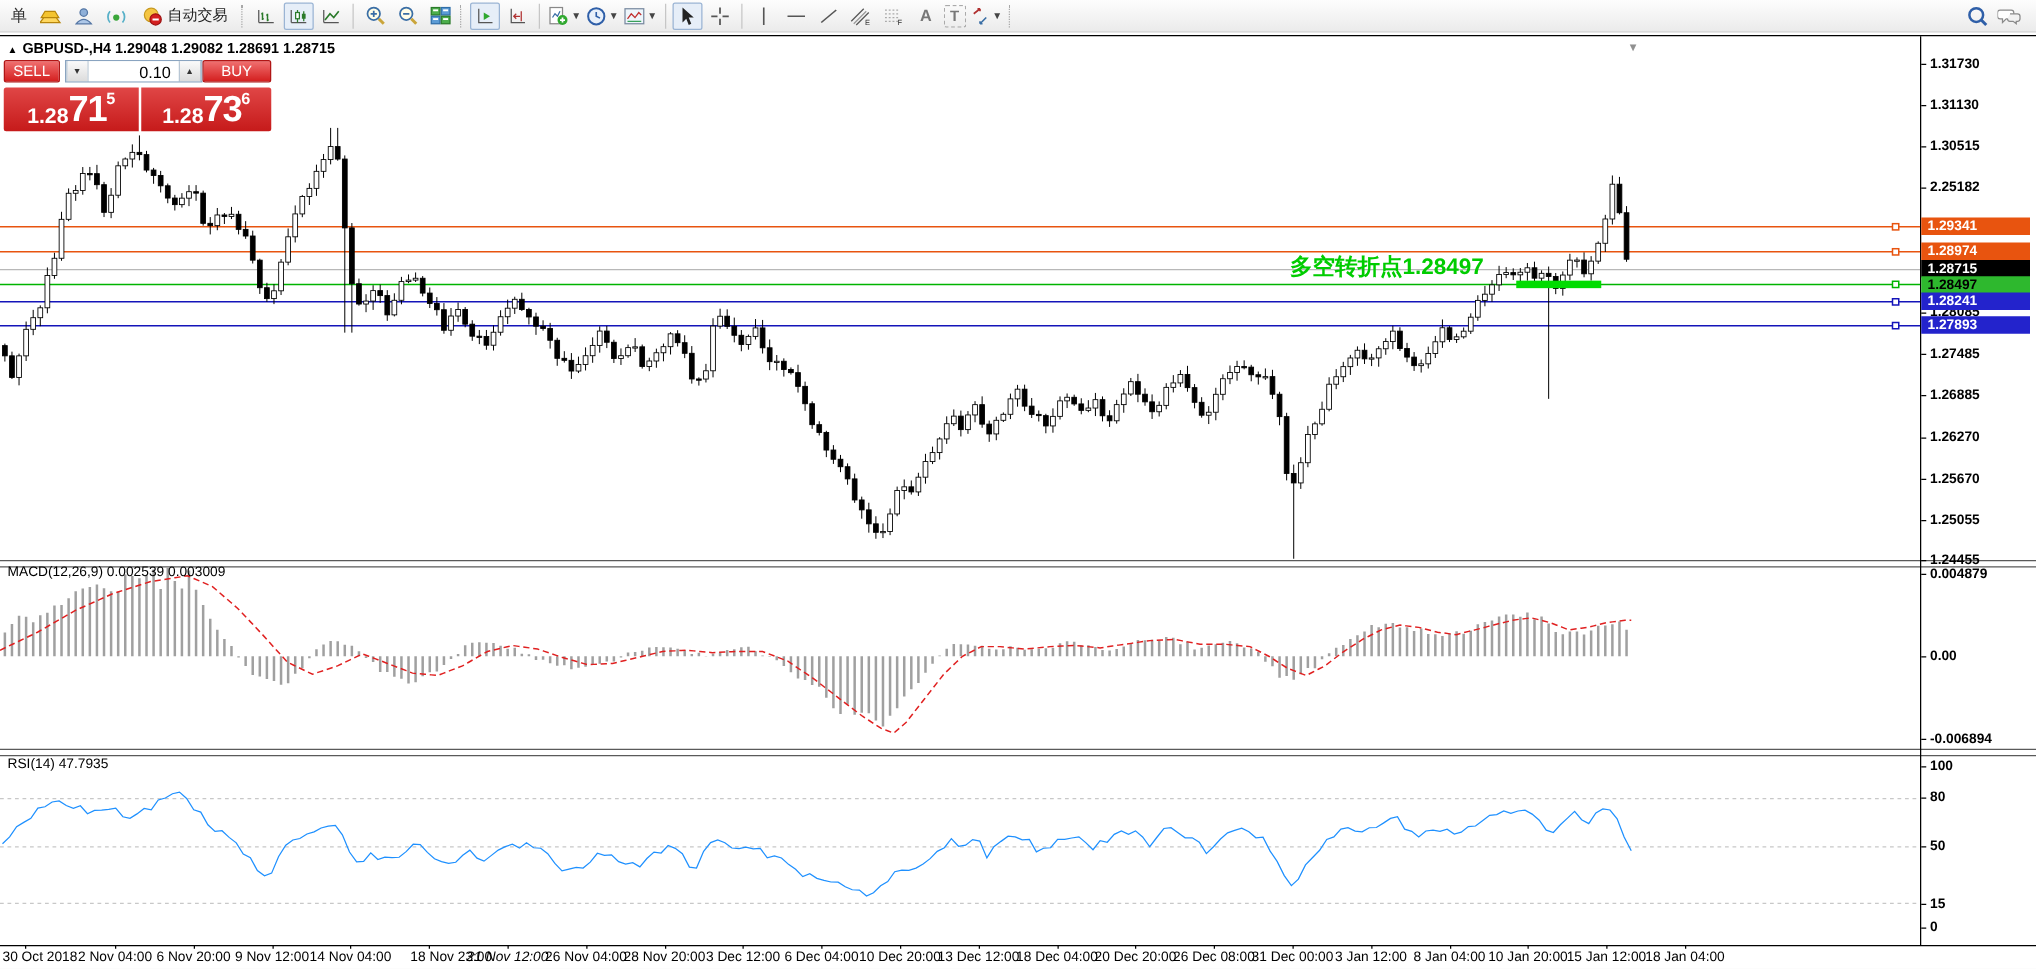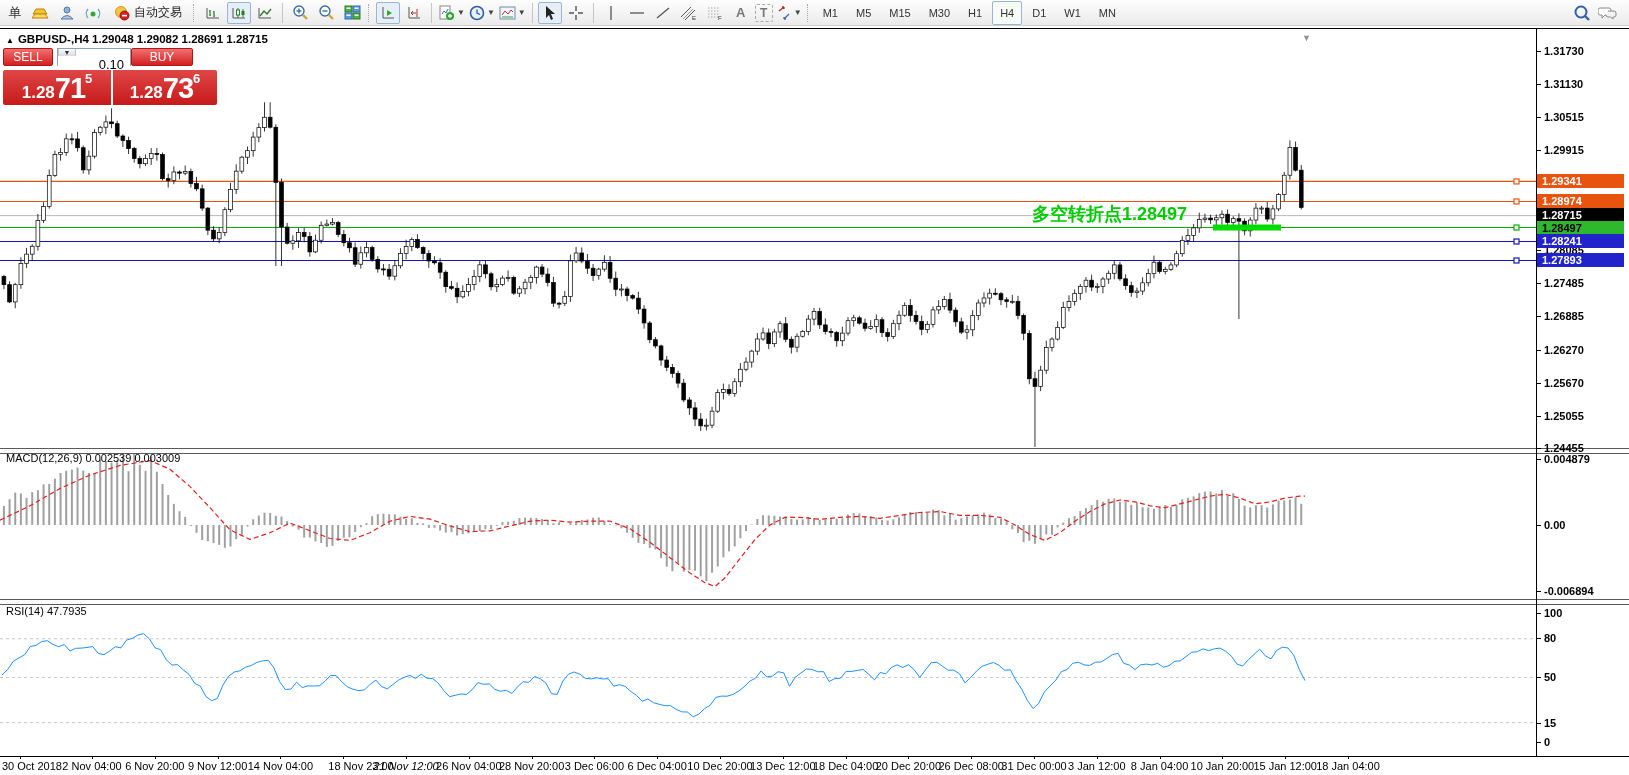--- a/index.html
+++ b/index.html
@@ -31,21 +31,21 @@
   .t-label{position:absolute;top:2px;font-size:11px;color:#000;white-space:nowrap;}
   .t-tick{position:absolute;top:-2px;width:1px;height:3px;background:#000;}
   
   .ind-label{position:absolute;left:6px;font-size:11px;color:#000;z-index:6;}
   
   #trade-panel{position:absolute;left:3px;top:19px;width:214px;z-index:10;}
   #tp-row1{display:flex;height:18px;}
   .tp-btn{background:linear-gradient(#f07070,#d41f1f);color:#fff;font-size:12px;display:flex;align-items:center;justify-content:center;border-radius:2px;border:1px solid #b01515;}
   #sell-btn{width:48px;}
   #buy-btn{width:60px;margin-left:0;}
-  #vol-group{display:flex;margin-left:4px;border:1px solid #8aa4c0;flex-direction:column;}
+  #vol-group{display:flex;margin-left:4px;border:1px solid #8aa4c0;}
   .vol-step{width:16px;background:linear-gradient(#fafafa,#dcdcdc);font-size:7px;color:#333;display:flex;align-items:center;justify-content:center;border-left:1px solid #b8c6d4;border-right:1px solid #b8c6d4;}
   #vol-input{width:64px;border:none;font-size:13px;text-align:right;padding-right:6px;font-family:"Liberation Sans",sans-serif;}
   #tp-row2{display:flex;margin-top:4px;height:35px;}
   .quote-box{background:linear-gradient(#e04646,#c61a1a);color:#fff;display:flex;align-items:flex-end;justify-content:center;padding-bottom:2px;}
   #sell-quote{width:108px;border-radius:2px 0 0 2px;margin-right:2px;}
   #buy-quote{width:104px;border-radius:0 2px 2px 0;}
   .q-small{font-size:17px;font-weight:700;line-height:20px;}
   .q-big{font-size:29px;font-weight:700;line-height:29px;letter-spacing:-1px;}
   .q-sup{font-size:13px;font-weight:700;align-self:flex-start;margin-top:1px;}
   svg.chart{position:absolute;left:0;top:0;z-index:2;}
@@ -217,31 +217,20 @@
     <span class="tbtn" style="color:#777;font-size:13px;font-weight:700;">A</span>
     <span class="tbtn" style="color:#777;font-size:12px;font-weight:700;border:1px dashed #aaa;height:18px;min-width:18px;">T</span>
     <span class="tbtn">
         <svg class="icon-svg" width="16" height="16">
           <path d="M3 6 L8 2 M8 2 L6 2 M8 2 L8 4" stroke="#b03030" fill="none" stroke-width="1.3"></path>
           <path d="M13 9 L8 14 M8 14 L10 14 M8 14 L8 12" stroke="#3a6ea5" fill="none" stroke-width="1.3"></path>
         </svg>
         <span class="caret">▼</span>
       </span>
     <span class="grip"></span>
-    <span id="tf-strip" style="display:flex;">
-        <span class="tf-btn">M1</span>
-        <span class="tf-btn">M5</span>
-        <span class="tf-btn">M15</span>
-        <span class="tf-btn">M30</span>
-        <span class="tf-btn">H1</span>
-        <span class="tf-btn active">H4</span>
-        <span class="tf-btn">D1</span>
-        <span class="tf-btn">W1</span>
-        <span class="tf-btn">MN</span>
-      </span>
     <span class="right-tools">
       <span class="tbtn">
           <svg class="icon-svg" width="18" height="18">
             <circle cx="8" cy="8" r="5.5" fill="none" stroke="#2f5fa8" stroke-width="2"></circle>
             <line x1="12" y1="12" x2="16" y2="16" stroke="#2f5fa8" stroke-width="2.4"></line>
           </svg>
         </span>
       <span class="tbtn">
           <svg class="icon-svg" width="20" height="16">
             <path d="M2 3 h9 a2 2 0 0 1 2 2 v3 a2 2 0 0 1 -2 2 h-4 l-3 3 v-3 h-2 a2 2 0 0 1 -2 -2 v-3 a2 2 0 0 1 2 -2 z" fill="#fff" stroke="#8a8a8a"></path>
@@ -1016,21 +1005,21 @@
     <div id="time-sep"></div>
 
     <div id="price-axis">
         <div class="ax-tick" style="top: 22px;"></div>
         <div class="ax-val" style="top: 22px;">1.31730</div>
         <div class="ax-tick" style="top: 55px;"></div>
         <div class="ax-val" style="top: 55px;">1.31130</div>
         <div class="ax-tick" style="top: 88px;"></div>
         <div class="ax-val" style="top: 88px;">1.30515</div>
         <div class="ax-tick" style="top: 121px;"></div>
-        <div class="ax-val" style="top: 121px;">1.29915</div>
+        <div class="ax-val" style="top: 121px;">2.25182</div>
         <div class="ax-tick" style="top: 221px;"></div>
         <div class="ax-val" style="top: 221px;">1.28085</div>
         <div class="ax-tick" style="top: 254px;"></div>
         <div class="ax-val" style="top: 254px;">1.27485</div>
         <div class="ax-tick" style="top: 287px;"></div>
         <div class="ax-val" style="top: 287px;">1.26885</div>
         <div class="ax-tick" style="top: 321px;"></div>
         <div class="ax-val" style="top: 321px;">1.26270</div>
         <div class="ax-tick" style="top: 354px;"></div>
         <div class="ax-val" style="top: 354px;">1.25670</div>
@@ -1073,21 +1062,21 @@
         <div class="t-label" style="left: 280.4px; transform: translateX(-50%);">14 Nov 04:00</div>
         <div class="t-tick" style="left: 280.4px;"></div>
         <div class="t-label" style="left: 361px; transform: translateX(-50%);">18 Nov 23:00</div>
         <div class="t-tick" style="left: 343.2px;"></div>
         <div class="t-label" style="left: 406px; transform: translateX(-50%); font-style: italic;">21 Nov 12:00</div>
         <div class="t-tick" style="left: 406px;"></div>
         <div class="t-label" style="left: 468.8px; transform: translateX(-50%);">26 Nov 04:00</div>
         <div class="t-tick" style="left: 468.8px;"></div>
         <div class="t-label" style="left: 531.6px; transform: translateX(-50%);">28 Nov 20:00</div>
         <div class="t-tick" style="left: 531.6px;"></div>
-        <div class="t-label" style="left: 594.4px; transform: translateX(-50%);">3 Dec 06:00</div>
+        <div class="t-label" style="left: 594.4px; transform: translateX(-50%);">3 Dec 12:00</div>
         <div class="t-tick" style="left: 594.4px;"></div>
         <div class="t-label" style="left: 657.2px; transform: translateX(-50%);">6 Dec 04:00</div>
         <div class="t-tick" style="left: 657.2px;"></div>
         <div class="t-label" style="left: 720px; transform: translateX(-50%);">10 Dec 20:00</div>
         <div class="t-tick" style="left: 720px;"></div>
         <div class="t-label" style="left: 782.8px; transform: translateX(-50%);">13 Dec 12:00</div>
         <div class="t-tick" style="left: 782.8px;"></div>
         <div class="t-label" style="left: 845.6px; transform: translateX(-50%);">18 Dec 04:00</div>
         <div class="t-tick" style="left: 845.6px;"></div>
         <div class="t-label" style="left: 908.4px; transform: translateX(-50%);">20 Dec 20:00</div>

